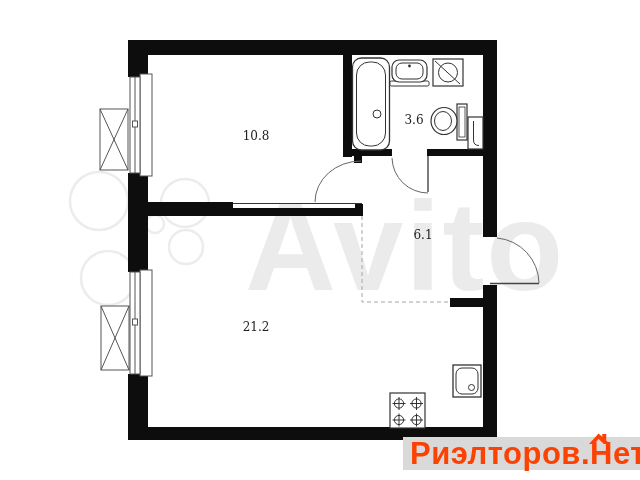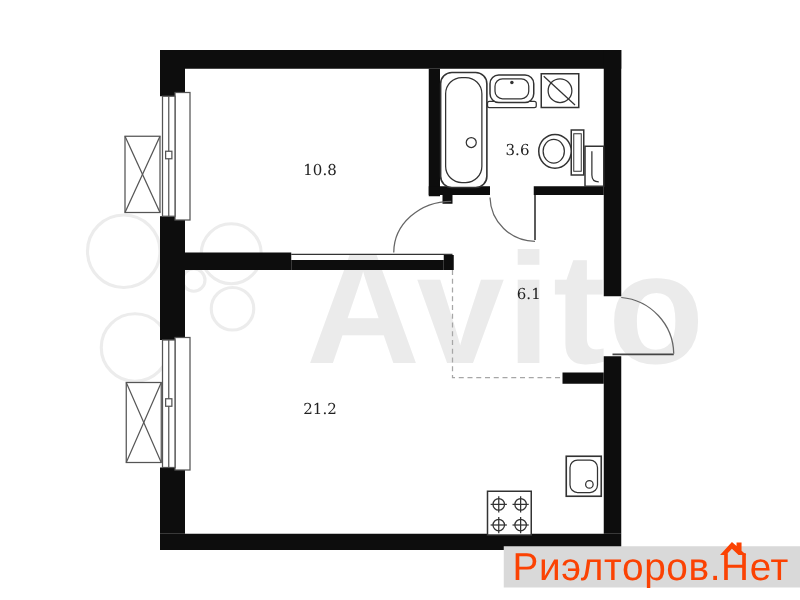--- a/index.html
+++ b/index.html
@@ -3,21 +3,21 @@
 <meta charset="utf-8">
 <style>
   html,body{margin:0;padding:0;background:#ffffff;}
   .stage{position:relative;width:640px;height:480px;background:#ffffff;overflow:hidden;
          font-family:"Liberation Sans",sans-serif;}
   .layer{position:absolute;left:0;top:0;}
   .avito-wm{z-index:1;}
   .plan{z-index:2;}
   .realtor-wm{position:absolute;z-index:3;left:403px;top:437px;width:237px;height:33px;
       background:#d9d9d9;color:#fb4203;font-size:31px;line-height:33px;
-      padding-left:7px;box-sizing:border-box;white-space:nowrap;letter-spacing:.5px;}
+      padding-left:7px;box-sizing:border-box;white-space:nowrap;letter-spacing:.5px;font-weight:bold;}
   .rw-n{position:relative;display:inline-block;}
   .rw-n svg{position:absolute;left:50%;transform:translateX(-52%);top:-4px;}
   svg text.room-label{font-family:"DejaVu Serif",serif;font-size:12px;fill:#222;}
   svg text.avito-text{font-family:"Liberation Sans",sans-serif;font-weight:bold;
       font-size:126px;letter-spacing:2px;fill:#ebebeb;}
 </style>
 </head>
 <body>
 
 <div class="stage">

